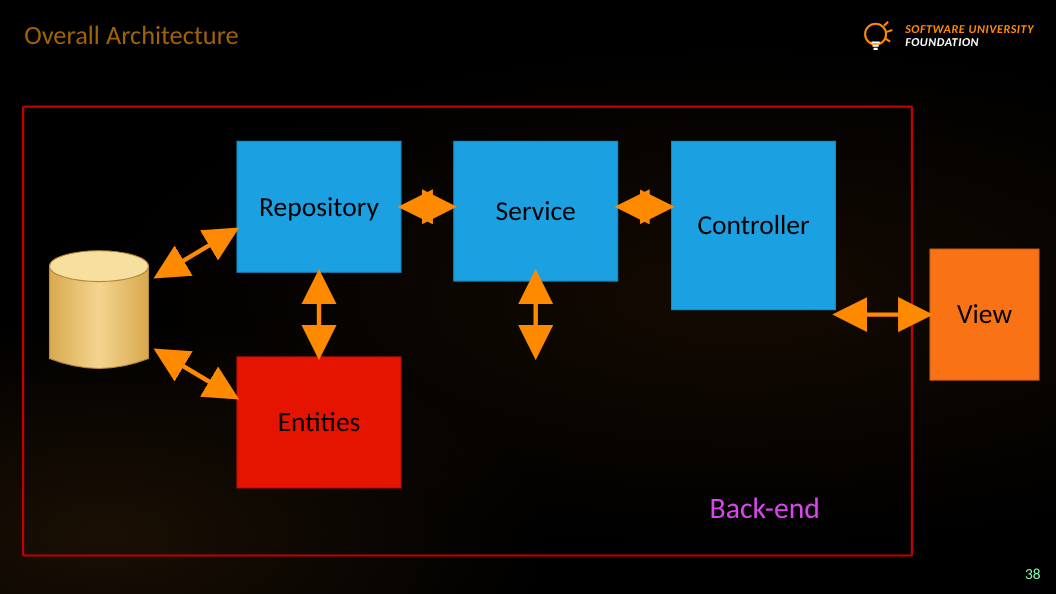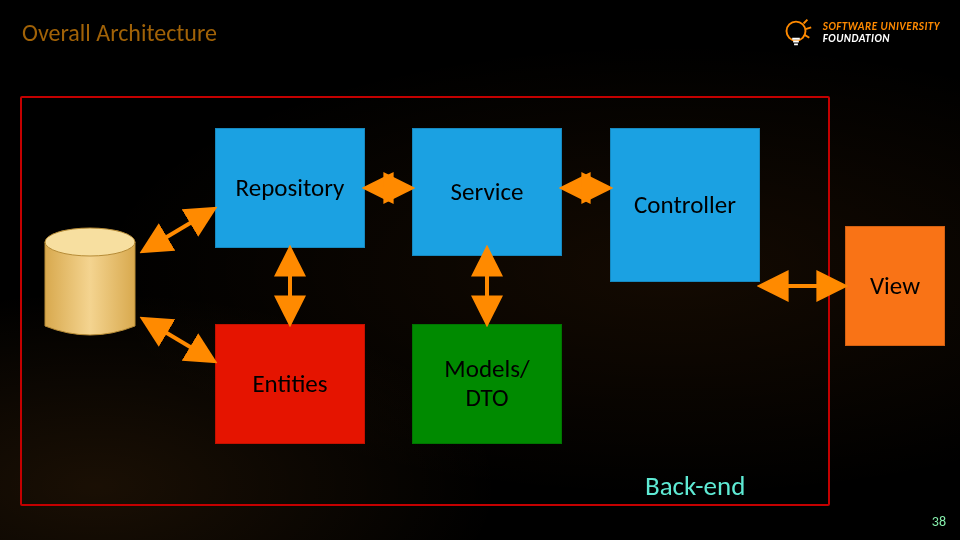--- a/index.html
+++ b/index.html
@@ -32,21 +32,21 @@
   .diagram{position:absolute;inset:0}
 
   
   .backend-frame{
     position:absolute;
     left:20px;top:96px;width:810px;height:410px;
     border:2px solid #c40000;border-radius:2px;
   }
   .backend-label{
     position:absolute;left:645px;top:446px;
-    font-size:27px;color:#5eead4;font-weight:400;margin-top:23px;
+    font-size:27px;color:#d946ef;font-weight:400;
   }
 
   
   .box{
     position:absolute;display:flex;align-items:center;justify-content:center;
     text-align:center;line-height:1.15;
     font-size:25px;color:#000;font-weight:400;
     border:1px solid rgba(0,0,0,.15);
   }
   .blue{background:#1ba1e2}
@@ -104,22 +104,20 @@
       <path d="M5 18 Q50 0 95 18 L95 102 Q50 120 5 102 Z" fill="url(#dbg)" stroke="#b68b36"></path>
       <ellipse cx="50" cy="18" rx="45" ry="14" fill="#f7dfa0" stroke="#b68b36"></ellipse>
     </svg>
   </div>
 
   <div class="box blue" style="left:215px;top:128px;width:150px;height:120px">Repository</div>
   <div class="box blue" style="left:412px;top:128px;width:150px;height:128px">Service</div>
   <div class="box blue" style="left:610px;top:128px;width:150px;height:154px">Controller</div>
 
   <div class="box red" style="left:215px;top:324px;width:150px;height:120px">Entities</div>
-  <div class="box green" style="left:412px;top:324px;width:150px;height:120px;white-space:pre-line">Models/
-DTO</div>
 
   <div class="box orange" style="left:845px;top:226px;width:100px;height:120px">View</div>
 
   <svg class="arrows" width="960" height="540">
     <defs>
       <marker id="ah" viewBox="0 0 10 10" markerWidth="8" markerHeight="8" refX="8" refY="5" orient="auto">
         <path d="M0 0 L10 5 L0 10 Z" fill="#ff8a00"></path>
       </marker>
       <marker id="ahS" viewBox="0 0 10 10" markerWidth="8" markerHeight="8" refX="2" refY="5" orient="auto">
         <path d="M10 0 L0 5 L10 10 Z" fill="#ff8a00"></path>

